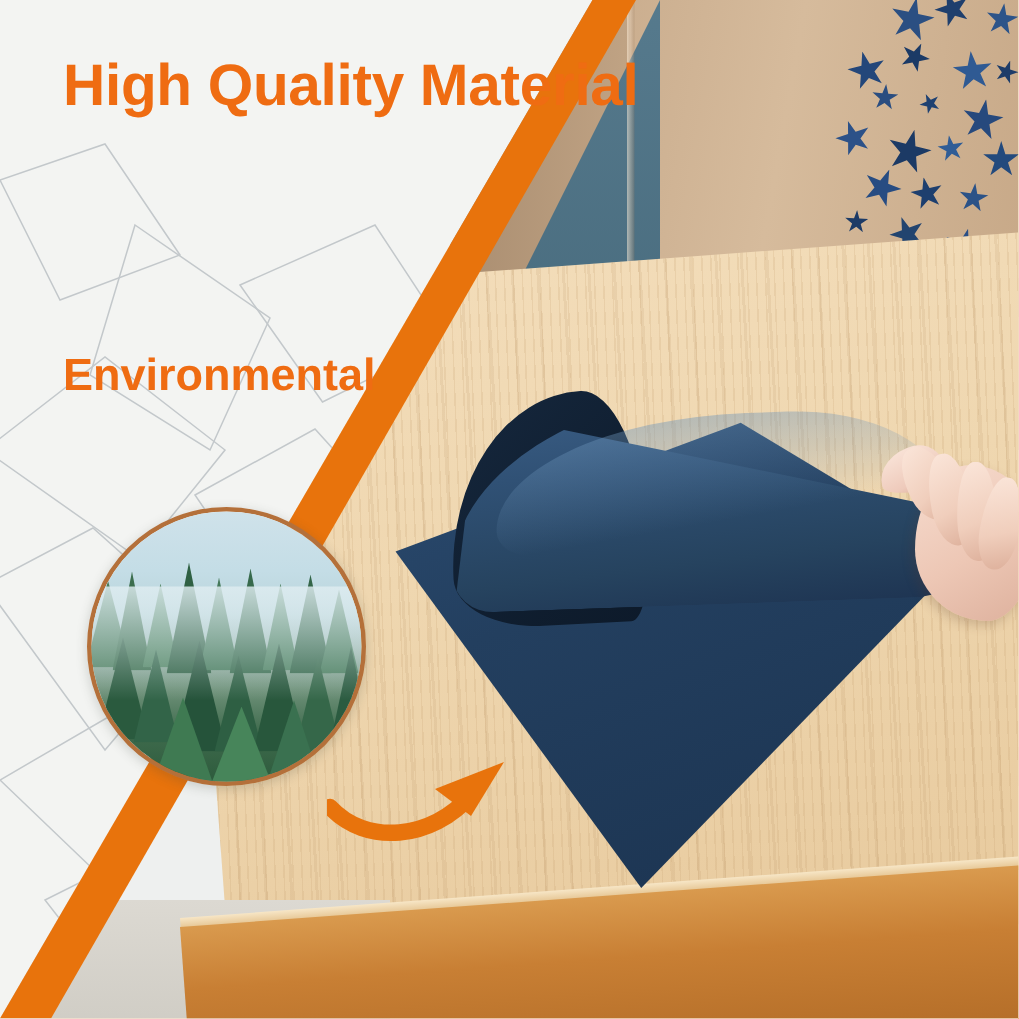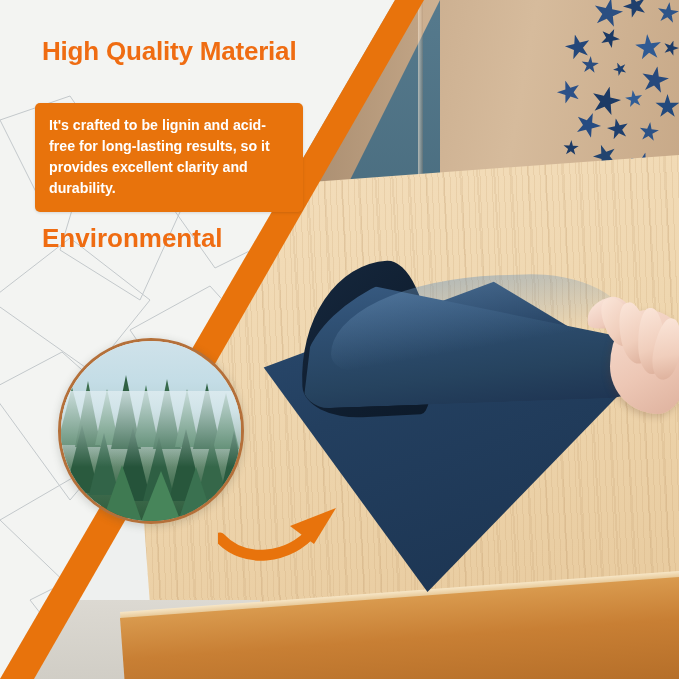--- a/index.html
+++ b/index.html
@@ -184,21 +184,21 @@
   .divider-stripe {
     position: absolute; inset: 0;
     background: #e8730c;
     clip-path: polygon(395px 0%, 424px 0%, 34px 679px, 0px 679px);
   }
 
   
   .title {
     position: absolute;
     left: 42px; top: 36px;
-    font-size: 26px;
+    font-size: 39px;
     font-weight: bold;
     color: #ef6c12;
     letter-spacing: -0.2px;
     white-space: nowrap;
   }
   .callout {
     position: absolute;
     left: 35px; top: 103px;
     width: 268px;
     padding: 12px 14px 13px 14px;
@@ -206,22 +206,22 @@
     background: #e8730c;
     border-radius: 5px;
     color: #ffffff;
     font-size: 14.2px;
     line-height: 1.48;
     font-weight: 600;
     box-shadow: 0 1px 3px rgba(0,0,0,.12);
   }
   .subhead {
     position: absolute;
-    left: 42px; top: 222px;
-    font-size: 26px;
+    left: 42px; top: 232px;
+    font-size: 30px;
     font-weight: bold;
     color: #ef6c12;
     line-height: 1.28;
   }
 
   
   .forest {
     position: absolute;
     left: 58px; top: 338px;
     width: 180px; height: 180px;
@@ -316,21 +316,20 @@
         <path d="M 130 330 L 210 286 L 268 350 L 190 418 Z" fill="none" stroke="#c3c8cb" stroke-width="1"></path>
         <path d="M 30 600 L 110 560 L 180 640 L 100 690 Z" fill="none" stroke="#c3c8cb" stroke-width="1"></path>
         <path d="M 160 190 L 250 150 L 300 226 L 215 268 Z" fill="none" stroke="#c3c8cb" stroke-width="1"></path>
         <path d="M 0 120 L 70 96 L 120 170 L 40 200 Z" fill="none" stroke="#c3c8cb" stroke-width="1"></path>
       </svg>
   </div>
   <div class="divider-stripe"></div>
 
   <div class="title">High Quality Material</div>
 
-  <div class="callout">It's crafted to be lignin and acid-free for long-lasting results, so it provides excellent clarity and durability.</div>
 
   <div class="subhead">
     <div>Environmental</div>
   </div>
 
   <div class="forest">
     <div class="forest-sky"></div>
     <div id="trees-host" style="position:absolute;inset:0;">
         <div class="tree" style="left: -4px; top: 46px; width: 30px; height: 58px; background: rgb(74, 124, 92);"></div>
         <div class="tree" style="left: 14px; top: 40px; width: 26px; height: 66px; background: rgb(60, 110, 78);"></div>

